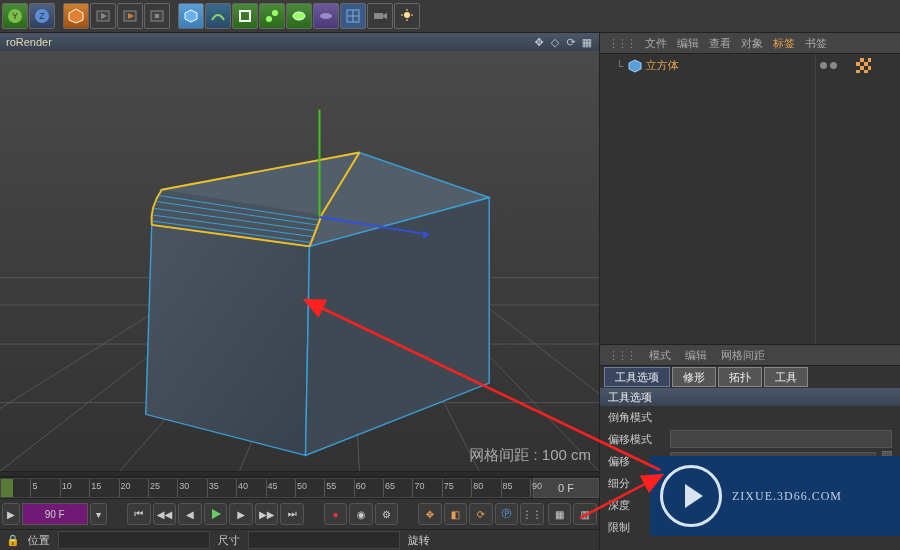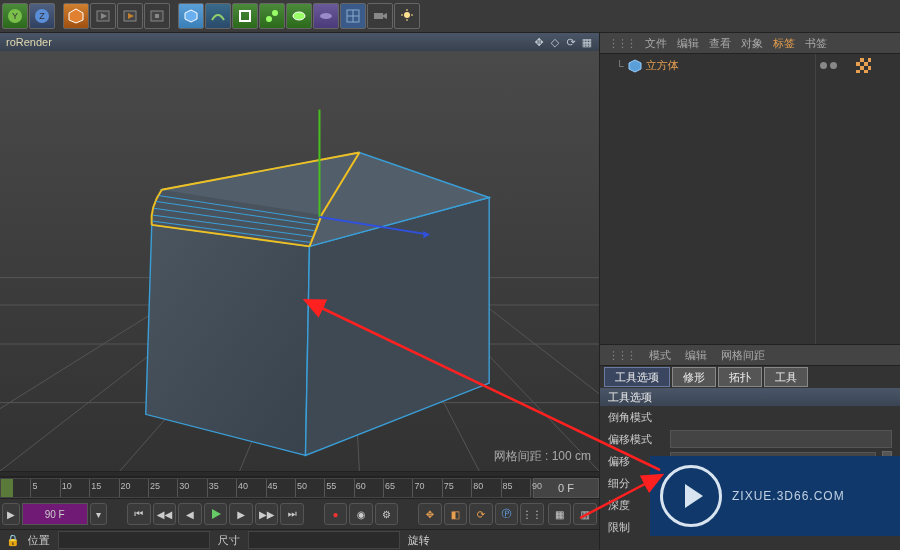--- a/index.html
+++ b/index.html
@@ -15,21 +15,21 @@
   .tsep{width:6px;}
   
   .main-row{flex:1;display:flex;min-height:0;}
   .left-col{flex:1;display:flex;flex-direction:column;min-width:0;border-right:1px solid #222;}
   .right-col{width:300px;display:flex;flex-direction:column;background:#333;}
   
   .vp-title{height:18px;background:linear-gradient(#4a5668,#38414e);display:flex;align-items:center;padding:0 6px;color:#e0d8b0;font-size:11px;justify-content:space-between;}
   .vp-title .icons{display:flex;gap:4px;}
   .vp-title .icons span{width:12px;height:12px;display:inline-flex;align-items:center;justify-content:center;color:#c0c8d0;}
   .viewport{flex:1;position:relative;background:#3e3e3e;overflow:hidden;}
-  .grid-label{position:absolute;right:8px;bottom:6px;color:#aaa;font-size:12px;}
+  .grid-label{position:absolute;right:8px;bottom:6px;color:#aaa;font-size:15px;}
   
   .ruler-row{height:20px;background:#333;display:flex;align-items:center;border-top:1px solid #222;}
   .ruler{flex:1;position:relative;background:#2e2e2e;height:18px;border:1px solid #444;}
   .ruler .ticks{position:absolute;inset:0;}
   .ruler .tick{position:absolute;top:0;bottom:0;width:1px;background:#555;}
   .ruler .tl{position:absolute;top:2px;font-size:9px;color:#bbb;transform:translateX(2px);}
   .ruler .mark{position:absolute;left:0;top:0;bottom:0;width:12px;background:#5a7a3a;}
   .frame-box{width:64px;height:18px;background:#444;border:1px solid #555;display:flex;align-items:center;justify-content:center;color:#ccc;margin-left:2px;}
   .transport-row{height:26px;background:#333;display:flex;align-items:center;gap:2px;padding:2px;border-top:1px solid #222;}
   .sbtn{width:22px;height:20px;background:#3a3a3a;border:1px solid #555;border-radius:3px;display:flex;align-items:center;justify-content:center;color:#ccc;font-size:10px;}
@@ -65,21 +65,21 @@
   .prop-row .lbl{width:56px;color:#ccc;}
   .prop-row .field{flex:1;height:16px;background:#444;border:1px solid #555;color:#ccc;padding:0 4px;display:flex;align-items:center;font-size:11px;}
   .prop-row .spin{width:10px;display:flex;flex-direction:column;}
   .spin .up,.spin .dn{height:8px;background:#555;border:1px solid #666;}
   
   .watermark{position:absolute;right:0;bottom:14px;width:230px;height:80px;background:#10386b;display:flex;align-items:center;gap:10px;padding:0 10px;}
   .watermark .logo{width:56px;height:56px;border:3px solid #d8e4f0;border-radius:50%;display:flex;align-items:center;justify-content:center;}
   .watermark .logo .tri{width:0;height:0;border-left:18px solid #d8e4f0;border-top:12px solid transparent;border-bottom:12px solid transparent;margin-left:5px;}
   .watermark .txts{display:flex;flex-direction:column;gap:4px;}
   .watermark .t1{color:#e8eef5;font-size:24px;font-weight:bold;letter-spacing:2px;}
-  .watermark .t2{color:#c0d0e0;font-size:12px;letter-spacing:1px;}
+  .watermark .t2{color:#c0d0e0;font-size:12px;letter-spacing:1px;font-family:Liberation Serif, serif;}
   
   .arrow-svg{position:absolute;top:0;left:0;width:900px;height:550px;pointer-events:none;}
 </style>
 </head>
 <body>
 
 <div class="root">
 
   <div class="top-toolbar">
     <div class="tbtn green">

